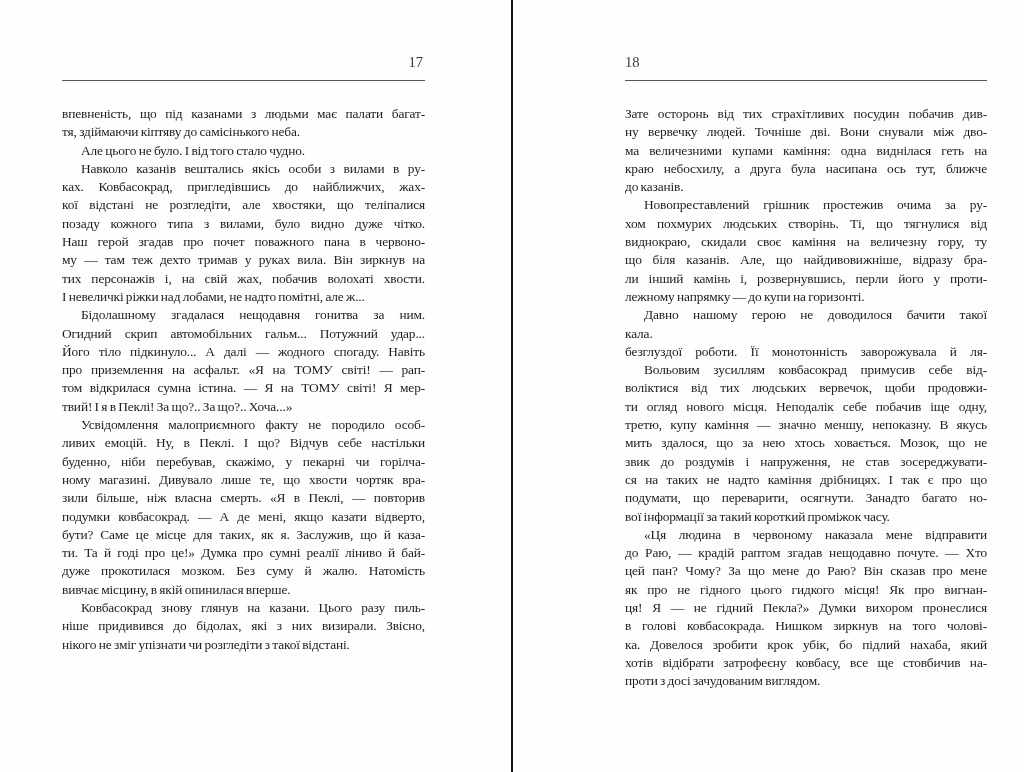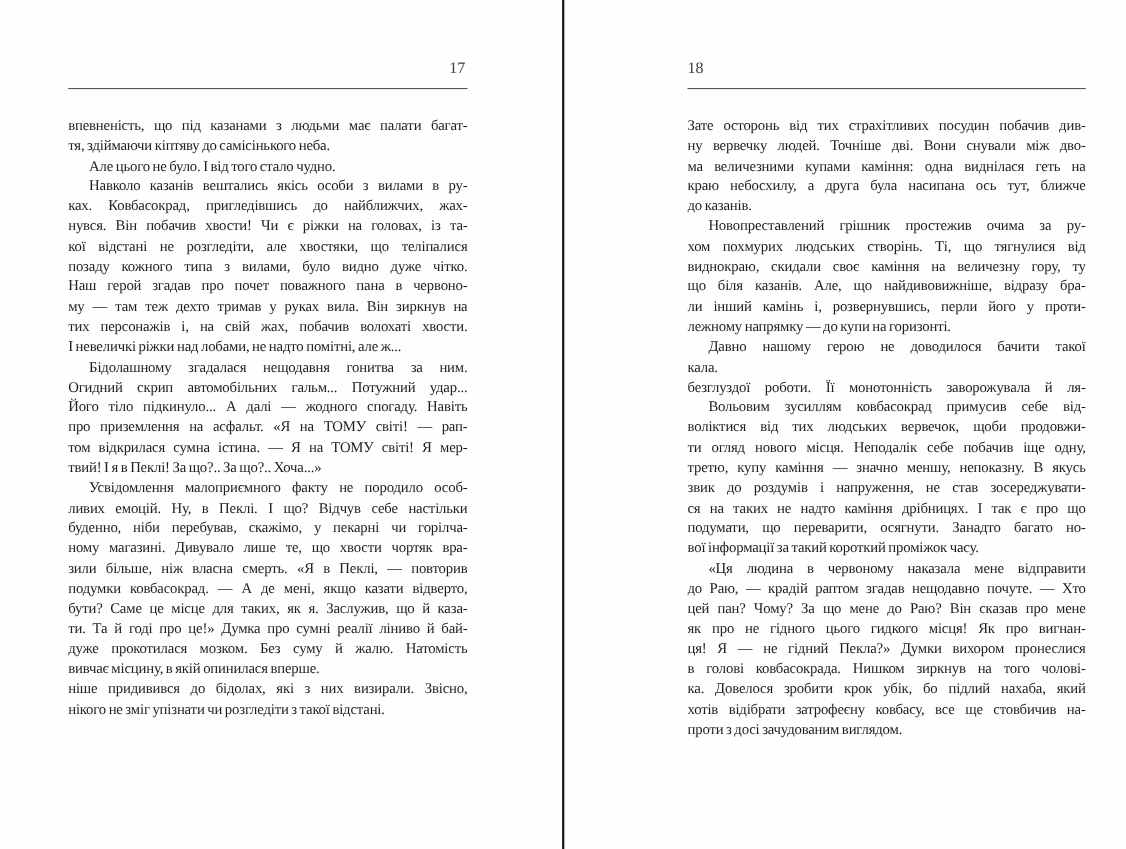--- a/index.html
+++ b/index.html
@@ -80,21 +80,20 @@
   <section class="page left">
     <div class="page-inner">
       <div class="page-number">17</div>
       <div class="header-rule"></div>
       <div class="text-block">
           <div class="line">впевненість, що під казанами з людьми має палати багат-</div>
           <div class="line last">тя, здіймаючи кіптяву до самісінького неба.</div>
           <div class="line last indent">Але цього не було. І від того стало чудно.</div>
           <div class="line indent">Навколо казанів вештались якісь особи з вилами в ру-</div>
           <div class="line">ках. Ковбасокрад, пригледівшись до найближчих, жах-</div>
-          <div class="line">нувся. Він побачив хвости! Чи є ріжки на головах, із та-</div>
           <div class="line">кої відстані не розгледіти, але хвостяки, що теліпалися</div>
           <div class="line">позаду кожного типа з вилами, було видно дуже чітко.</div>
           <div class="line">Наш герой згадав про почет поважного пана в червоно-</div>
           <div class="line">му — там теж дехто тримав у руках вила. Він зиркнув на</div>
           <div class="line">тих персонажів і, на свій жах, побачив волохаті хвости.</div>
           <div class="line last">І невеличкі ріжки над лобами, не надто помітні, але ж...</div>
           <div class="line indent">Бідолашному згадалася нещодавня гонитва за ним.</div>
           <div class="line">Огидний скрип автомобільних гальм... Потужний удар...</div>
           <div class="line">Його тіло підкинуло... А далі — жодного спогаду. Навіть</div>
           <div class="line">про приземлення на асфальт. «Я на ТОМУ світі! — рап-</div>
@@ -103,20 +102,21 @@
           <div class="line indent">Усвідомлення малоприємного факту не породило особ-</div>
           <div class="line">ливих емоцій. Ну, в Пеклі. І що? Відчув себе настільки</div>
           <div class="line">буденно, ніби перебував, скажімо, у пекарні чи горілча-</div>
           <div class="line">ному магазині. Дивувало лише те, що хвости чортяк вра-</div>
           <div class="line">зили більше, ніж власна смерть. «Я в Пеклі, — повторив</div>
           <div class="line">подумки ковбасокрад. — А де мені, якщо казати відверто,</div>
           <div class="line">бути? Саме це місце для таких, як я. Заслужив, що й каза-</div>
           <div class="line">ти. Та й годі про це!» Думка про сумні реалії ліниво й бай-</div>
           <div class="line">дуже прокотилася мозком. Без суму й жалю. Натомість</div>
           <div class="line last">вивчає місцину, в якій опинилася вперше.</div>
+          <div class="line indent">Ковбасокрад знову глянув на казани. Цього разу пиль-</div>
           <div class="line">ніше придивився до бідолах, які з них визирали. Звісно,</div>
           <div class="line last">нікого не зміг упізнати чи розгледіти з такої відстані.</div>
         </div>
     </div>
   </section>
 
   <div class="gutter-divider"></div>
 
   <section class="page right">
     <div class="page-inner">
@@ -134,20 +134,21 @@
           <div class="line">що біля казанів. Але, що найдивовижніше, відразу бра-</div>
           <div class="line">ли інший камінь і, розвернувшись, перли його у проти-</div>
           <div class="line last">лежному напрямку — до купи на горизонті.</div>
           <div class="line indent">Давно нашому герою не доводилося бачити такої</div>
           <div class="line last">кала.</div>
           <div class="line">безглуздої роботи. Її монотонність заворожувала й ля-</div>
           <div class="line indent">Вольовим зусиллям ковбасокрад примусив себе від-</div>
           <div class="line">воліктися від тих людських вервечок, щоби продовжи-</div>
           <div class="line">ти огляд нового місця. Неподалік себе побачив іще одну,</div>
           <div class="line">третю, купу каміння — значно меншу, непоказну. В якусь</div>
+          <div class="line">мить здалося, що за нею хтось ховається. Мозок, що не</div>
           <div class="line">звик до роздумів і напруження, не став зосереджувати-</div>
           <div class="line">ся на таких не надто каміння дрібницях. І так є про що</div>
           <div class="line">подумати, що переварити, осягнути. Занадто багато но-</div>
           <div class="line last">вої інформації за такий короткий проміжок часу.</div>
           <div class="line indent">«Ця людина в червоному наказала мене відправити</div>
           <div class="line">до Раю, — крадій раптом згадав нещодавно почуте. — Хто</div>
           <div class="line">цей пан? Чому? За що мене до Раю? Він сказав про мене</div>
           <div class="line">як про не гідного цього гидкого місця! Як про вигнан-</div>
           <div class="line">ця! Я — не гідний Пекла?» Думки вихором пронеслися</div>
           <div class="line">в голові ковбасокрада. Нишком зиркнув на того чолові-</div>

